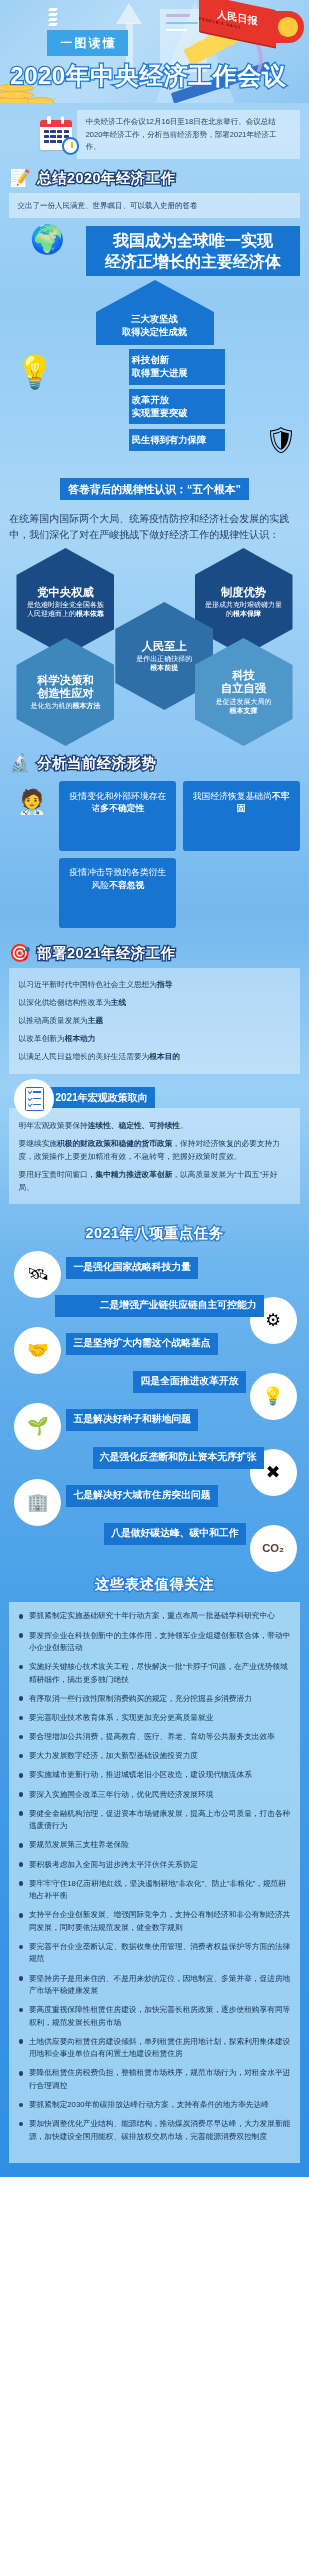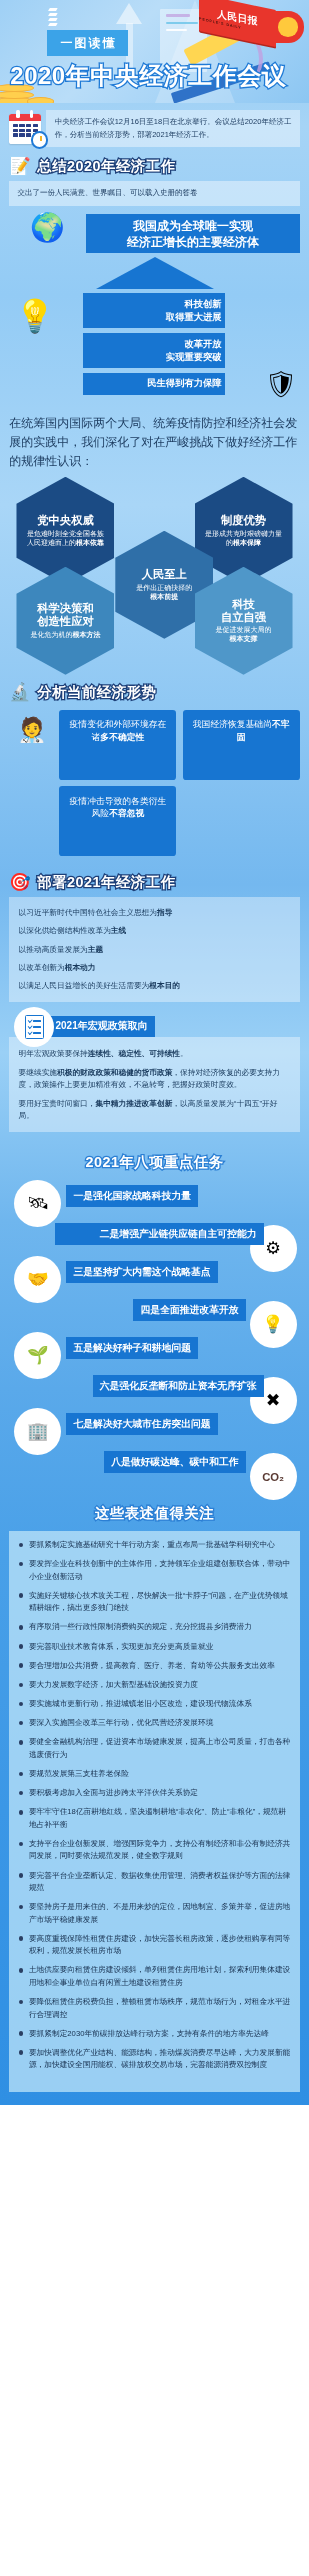--- a/index.html
+++ b/index.html
@@ -109,60 +109,60 @@
     width: 19.6px; height: 19.6px; background:#ffc93c; border-radius: 50%;
   }
 
   
   .sec { position: relative; padding: 0 9.3px; }
   .note-box {
     background: rgba(255,255,255,.42);
     padding: 6.2px 8.2px;
     color: #1b3a5e; font-size: 7.5px; line-height: 1.62;
   }
-  .row-meta { display: flex; align-items: center; gap: 5.2px; padding: 7.2px 0 2.1px; }
+  .row-meta { display: flex; align-items: center; gap: 5.2px; padding: 7.2px 0 2.1px; margin-left: 31px; }
   .head-line { display: flex; align-items: center; gap: 6.2px; padding: 7.2px 0 4.1px; }
   .head-txt {
     font-size: 14.4px; font-weight: bold; color: #ffffff;
     -webkit-text-stroke: 2.6px #1d3f78; paint-order: stroke fill; letter-spacing: 0.5px;
   }
   .head-txt.lite { -webkit-text-stroke: 2.6px #2b7fd4; }
 
   
   .cal { width: 32px; height: 30px; background:#fff; border-radius:2.6px; position:relative; flex: none; box-shadow:0 0.5px 1.5px rgba(0,0,0,.12);}
   .cal .top { height: 7.7px; background:#ef3b41; border-radius: 2.6px 2.6px 0 0;}
   .cal .ring { position:absolute; top:-3.1px; width:3.1px; height:7.2px; background:#fff; border-radius:1.5px;}
   .cal .ring.a{left:7.2px;} .cal .ring.b{left:20.6px;}
   .cal .grid { display:grid; grid-template-columns: repeat(4,1fr); gap:1.5px; padding:3.1px 3.6px;}
   .cal .grid i { height: 3.1px; background:#2a3f86; border-radius:0.5px;}
   .clock { position:absolute; right:-7.2px; bottom:-5.2px; width:17.5px; height:17.5px; border-radius:50%; background:#fff; border:2.1px solid #1f7ad6;}
   .clock:after{content:""; position:absolute; left:7.2px; top:3.1px; width:1.5px; height:5.2px; background:#f0b429;}
 
   
   .chip {
     display: inline-block; background: #1775d1; color: #fff;
-    font-size: 12px; font-weight: bold; padding: 3.6px 8.2px; line-height: 1.35;
+    font-size: 16px; font-weight: bold; padding: 3.6px 8.2px; line-height: 1.35;
   }
   .chip.center { text-align: center; }
 
   
   .arrow-block { position: relative; margin-top: 3.1px; }
   .arrow-head {
     width: 0; height: 0; margin: 0 auto;
     border-left: 59px solid transparent; border-right: 59px solid transparent;
     border-bottom: 32px solid #1775d1;
   }
   .arrow-body {
     width: 118px; margin: 0 auto; background:#1775d1; color:#fff;
     text-align:center; font-weight:bold; font-size: 9.3px; padding: 1px 3.1px 6.2px;
     line-height:1.4;
   }
   .stack-chip {
-    width: 142px; margin: 4.6px 0 0 auto; margin-right: 75px; background:#1775d1; color:#fff;
-    text-align:right; font-weight:bold; font-size: 9.3px; padding: 4.6px 3.1px; line-height:1.4;
+    width: 96px; margin: 4.6px 0 0 auto; margin-right: 75px; background:#1775d1; color:#fff;
+    text-align:left; font-weight:bold; font-size: 9.3px; padding: 4.6px 3.1px; line-height:1.4;
   }
 
   
   .hexwrap { position: relative; height: 198px; margin-top: 5.2px; }
   .hex {
     position: absolute; width: 98px; height: 108px;
     clip-path: polygon(50% 0%, 100% 25%, 100% 75%, 50% 100%, 0% 75%, 0% 25%);
     display: flex; flex-direction: column; align-items: center; justify-content: center;
     color: #fff; text-align: center; padding: 0 8.2px;
   }
@@ -310,32 +310,37 @@
     <div class="note-box">交出了一份人民满意、世界瞩目、可以载入史册的答卷</div>
 
     <div style="display:flex;align-items:flex-start;margin-top:8.2px;">
       <div style="width:77px;flex:none;text-align:center;font-size:28px;line-height:1;">🌍</div>
       <div class="chip center" style="flex:1;white-space:pre-line;">我国成为全球唯一实现
 经济正增长的主要经济体</div>
     </div>
 
     <div class="arrow-block">
       <div class="arrow-head"></div>
+      <div class="arrow-body" style="white-space:pre-line;">三大攻坚战
+取得决定性成就</div>
       <div style="position:relative;">
         <div style="position:absolute;left:6.2px;top:4.1px;font-size:32px;">💡</div>
         <div class="stack-chip" style="white-space:pre-line;">科技创新
 取得重大进展</div>
         <div class="stack-chip" style="white-space:pre-line;">改革开放
 实现重要突破</div>
         <div style="position:absolute;right:2.1px;bottom:-5.2px;font-size:26px;">🛡</div>
         <div class="stack-chip" style="white-space:pre-line;">民生得到有力保障</div>
       </div>
     </div>
 
-    <div style="color:#1b3a5e;font-size:12px;line-height:1.6;margin-top:19px;">在统筹国内国际两个大局、统筹疫情防控和经济社会发展的实践中，我们深化了对在严峻挑战下做好经济工作的规律性认识：</div>
+    <div style="text-align:center;margin-top:27px;">
+      <span class="chip" style="font-size:10.8px;">答卷背后的规律性认识：“五个根本”</span>
+    </div>
+    <div style="color:#1b3a5e;font-size:10px;line-height:1.6;margin-top:11px;">在统筹国内国际两个大局、统筹疫情防控和经济社会发展的实践中，我们深化了对在严峻挑战下做好经济工作的规律性认识：</div>
 
     <div class="hexwrap">
       <div class="hex h1">
         <div class="ttl" style="white-space:pre-line;">党中央权威</div>
         <div class="sub"><span>是危难时刻全党全国各族人民迎难而上的</span><b>根本依靠</b></div>
       </div>
       <div class="hex h2">
         <div class="ttl" style="white-space:pre-line;">制度优势</div>
         <div class="sub"><span>是形成共克时艰磅礴力量的</span><b>根本保障</b></div>
       </div>

